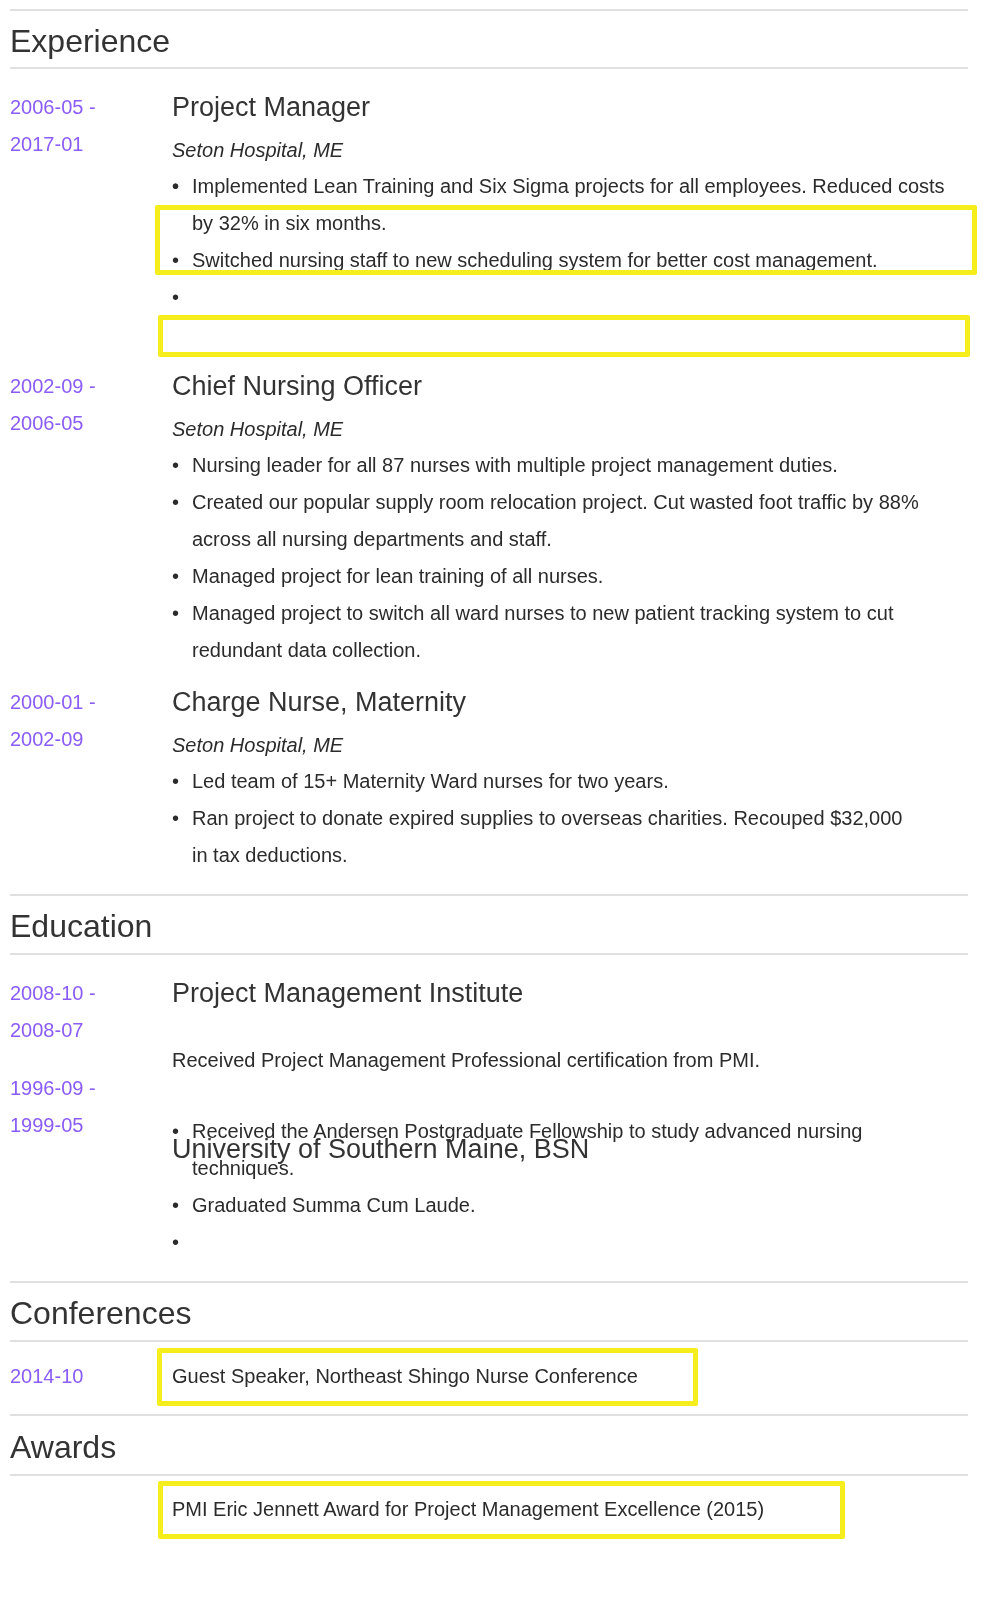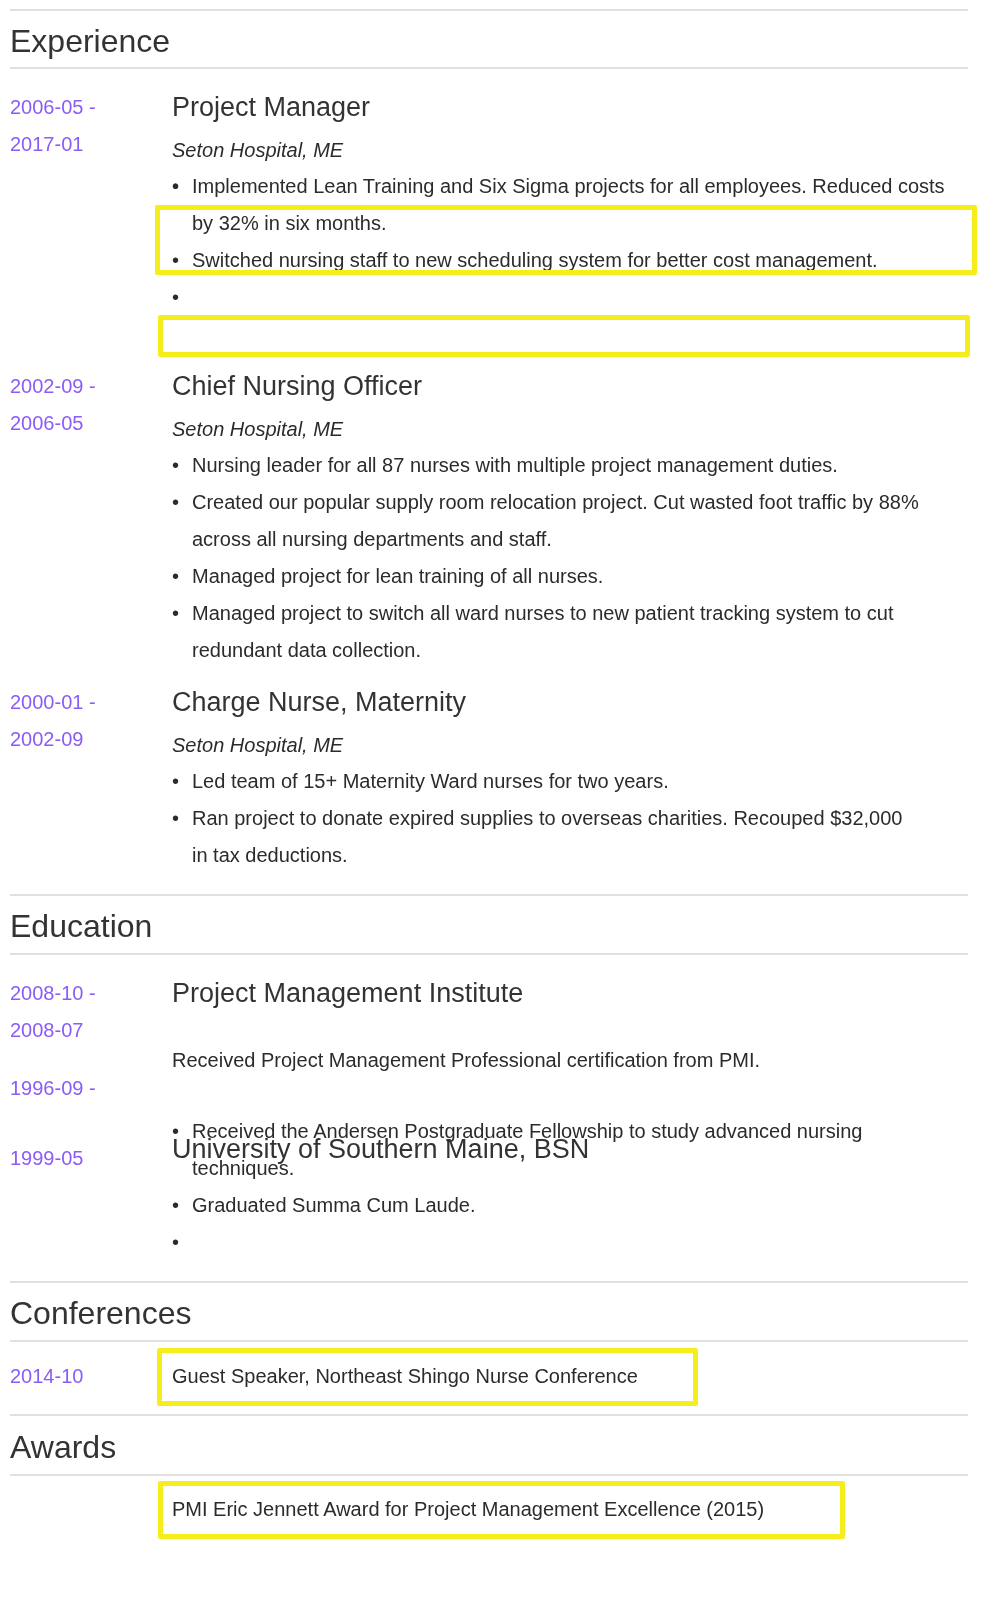--- a/index.html
+++ b/index.html
@@ -70,21 +70,21 @@
 
 <div>
   <div class="date" style="top:975px;">2008-10 -</div>
   <div class="date" style="top:1012px;">2008-07</div>
   <div class="job-title" style="top:980px;">Project Management Institute</div>
   <div class="plain" style="top:1026px;margin-top:24px;">Received Project Management Professional certification from PMI.</div>
 </div>
 
 <div>
   <div class="date" style="top:1070px;">1996-09 -</div>
-  <div class="date" style="top:1140px;">1999-05</div>
+  <div class="date" style="top:1107px;">1999-05</div>
   <div class="job-title" style="top:1136px;">University of Southern Maine, BSN</div>
   <ul class="bullets" style="top:1113px;">
     <li style="width:765px;"><span class="dot">•</span><span>Received the Andersen Postgraduate Fellowship to study advanced nursing techniques.</span></li>
     <li><span class="dot">•</span><span>Graduated Summa Cum Laude.</span></li>
     <li><span class="dot">•</span></li>
   </ul>
 </div>
 
 <div class="rule" style="top:1281px;"></div>
 <div class="section-title" style="top:1297px;">Conferences</div>

